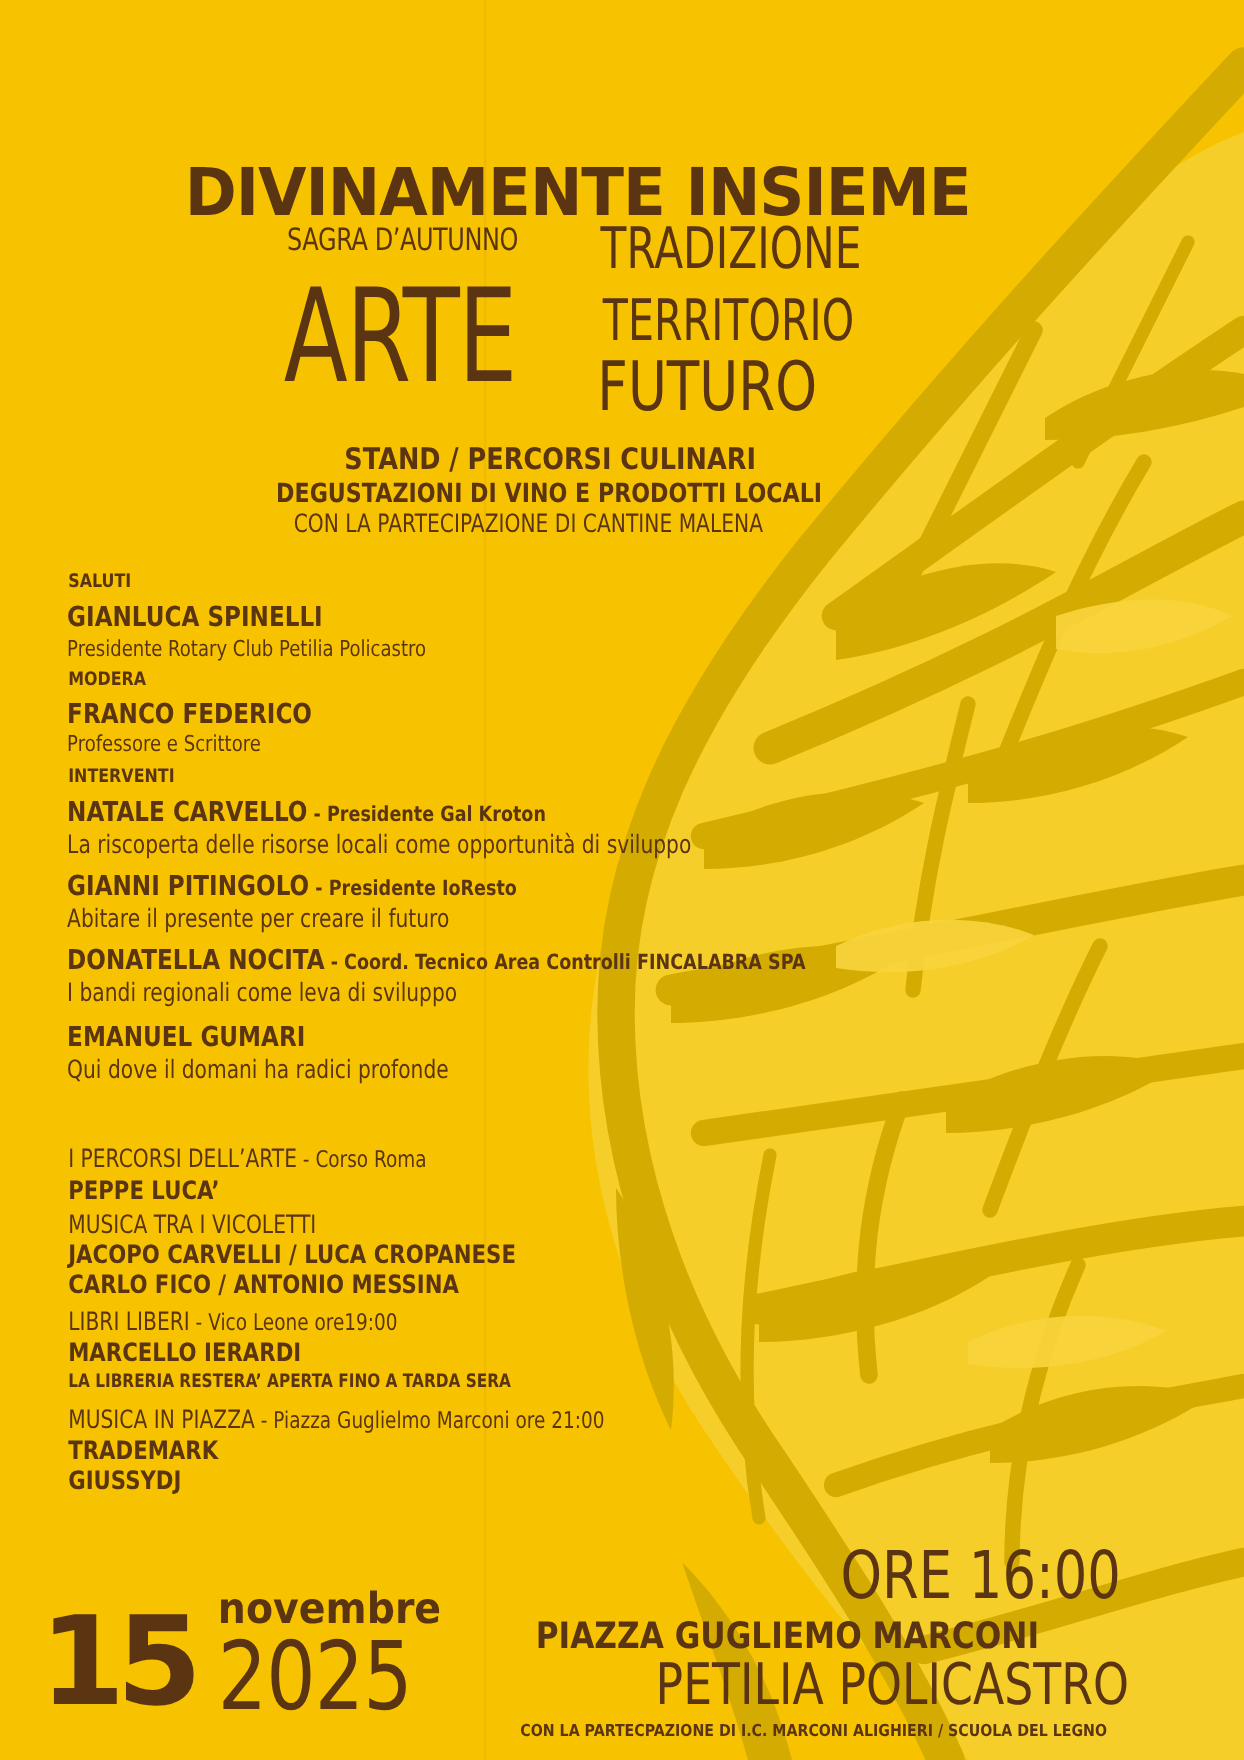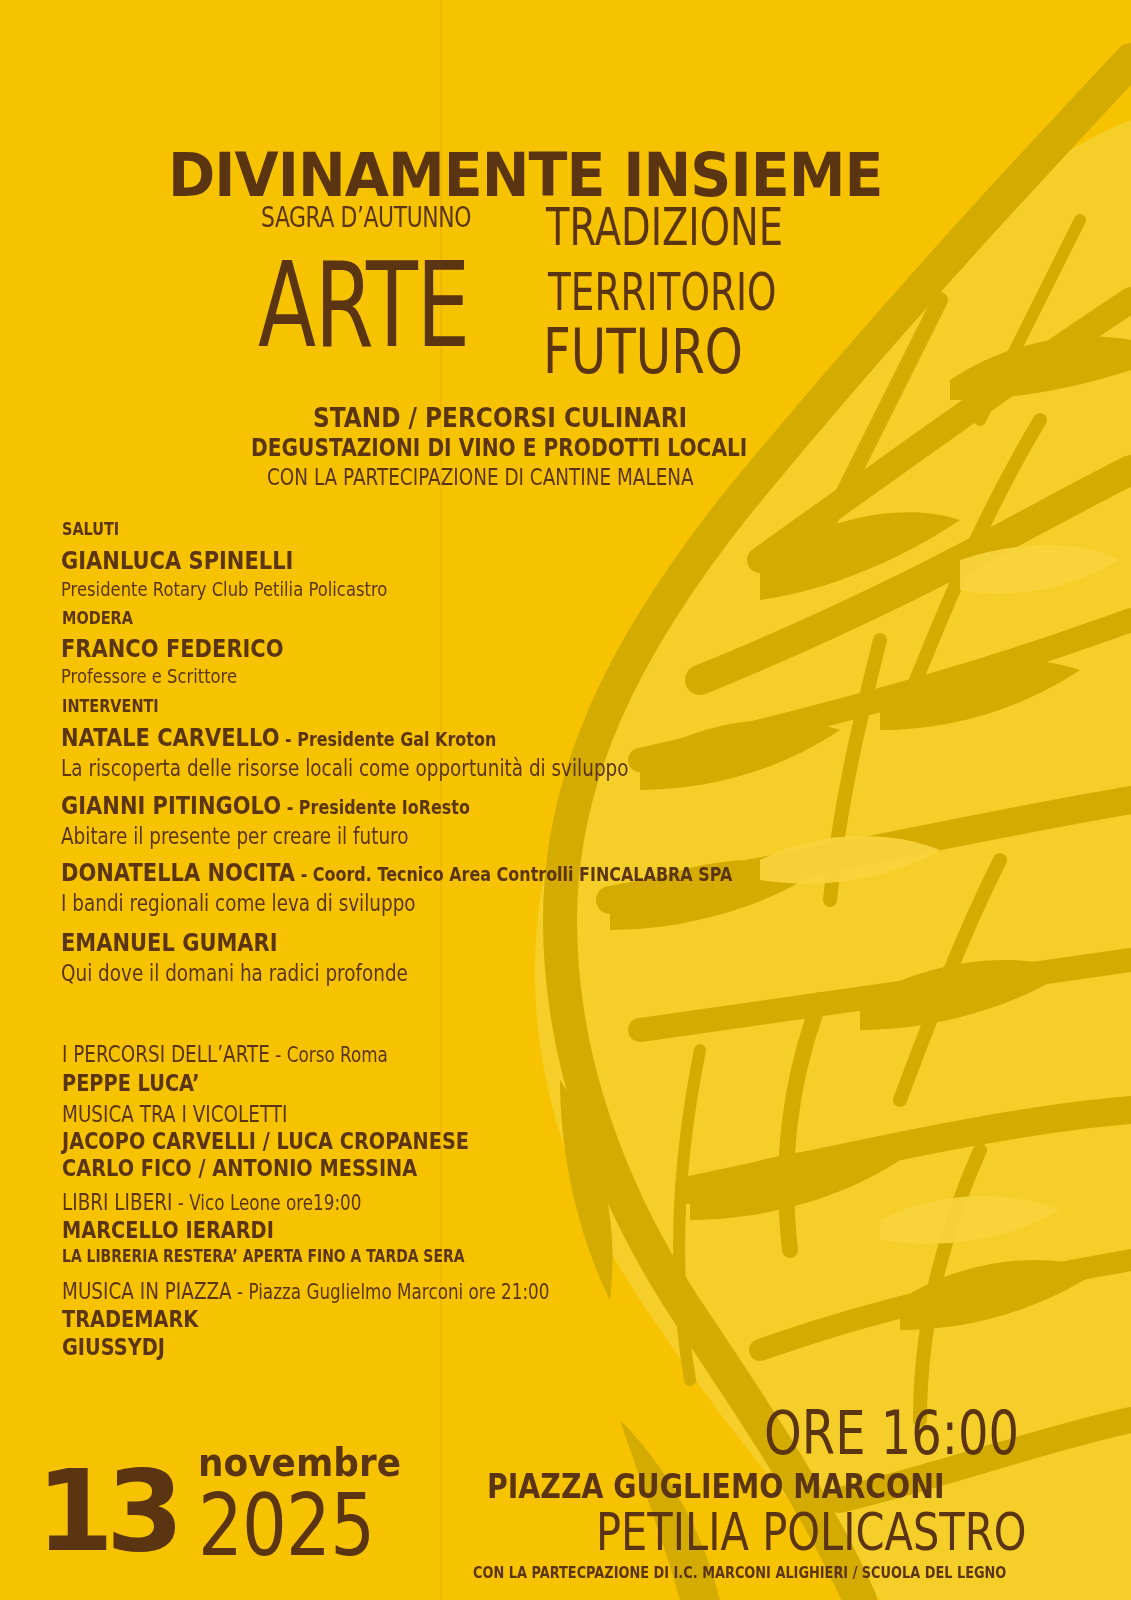--- a/index.html
+++ b/index.html
@@ -155,21 +155,21 @@
   </div>
   <div class="t b name-sm" style="left:62px; top:1219px;">MARCELLO IERARDI</div>
   <div class="t b note" style="left:62px; top:1248px;">LA LIBRERIA RESTERA’ APERTA FINO A TARDA SERA</div>
 
   <div class="t l sec" style="left:62px; top:1280px;">
     <span>MUSICA IN PIAZZA</span><small> - Piazza Guglielmo Marconi ore 21:00</small>
   </div>
   <div class="t b name-sm" style="left:62px; top:1308px;">TRADEMARK</div>
   <div class="t b name-sm" style="left:62px; top:1336px;">GIUSSYDJ</div>
 
-  <div class="t b" id="day">13</div>
+  <div class="t b" id="day">15</div>
   <div class="t b" id="month">novembre</div>
   <div class="t l" id="year">2025</div>
 
   <div class="t l" id="time">ORE 16:00</div>
   <div class="t b" id="piazza">PIAZZA GUGLIEMO MARCONI</div>
   <div class="t l" id="town">PETILIA POLICASTRO</div>
   <div class="t b" id="collab">CON LA PARTECPAZIONE DI I.C. MARCONI ALIGHIERI / SCUOLA DEL LEGNO</div>
 
 </div>
 

